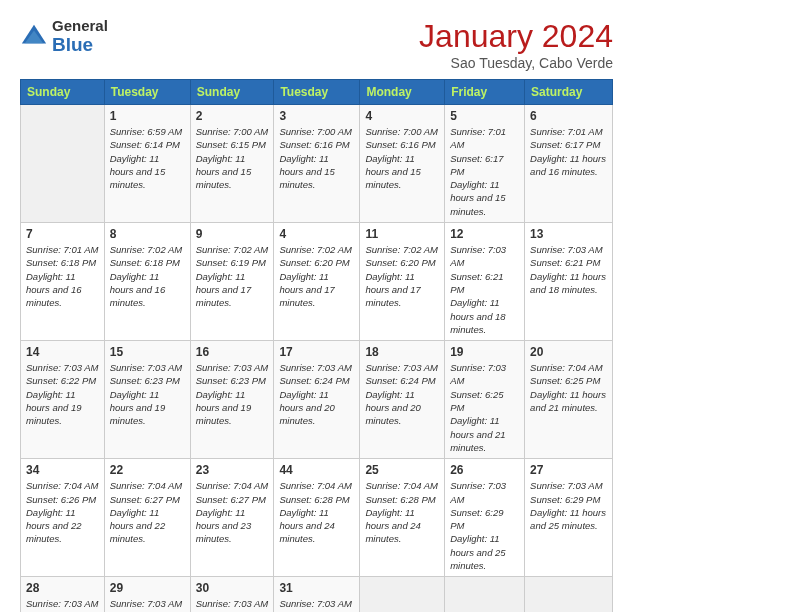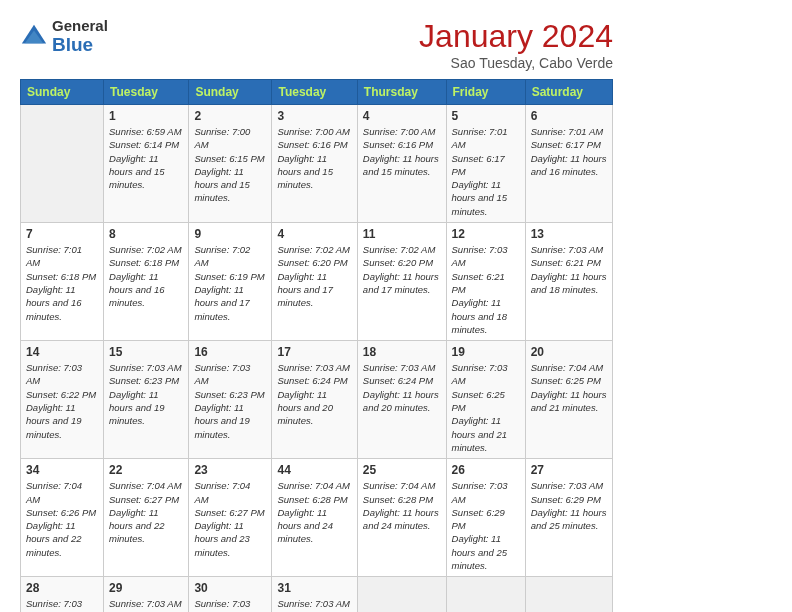--- a/index.html
+++ b/index.html
@@ -126,21 +126,21 @@
     </div>
   </div>
 
   <table class="calendar-table">
     <thead>
       <tr>
         <th>Sunday</th>
         <th>Tuesday</th>
         <th>Sunday</th>
         <th>Tuesday</th>
-        <th>Thursday</th>
+        <th>Monday</th>
         <th>Friday</th>
         <th>Saturday</th>
       </tr>
     </thead>
     <tbody id="calendar-body">
     <tr>
           <td class="empty-cell"></td>
           <td>
             <span class="day-number">1</span>
             <div class="day-info">Sunrise: 6:59 AM<br>Sunset: 6:14 PM<br>Daylight: 11 hours and 15 minutes.</div>

